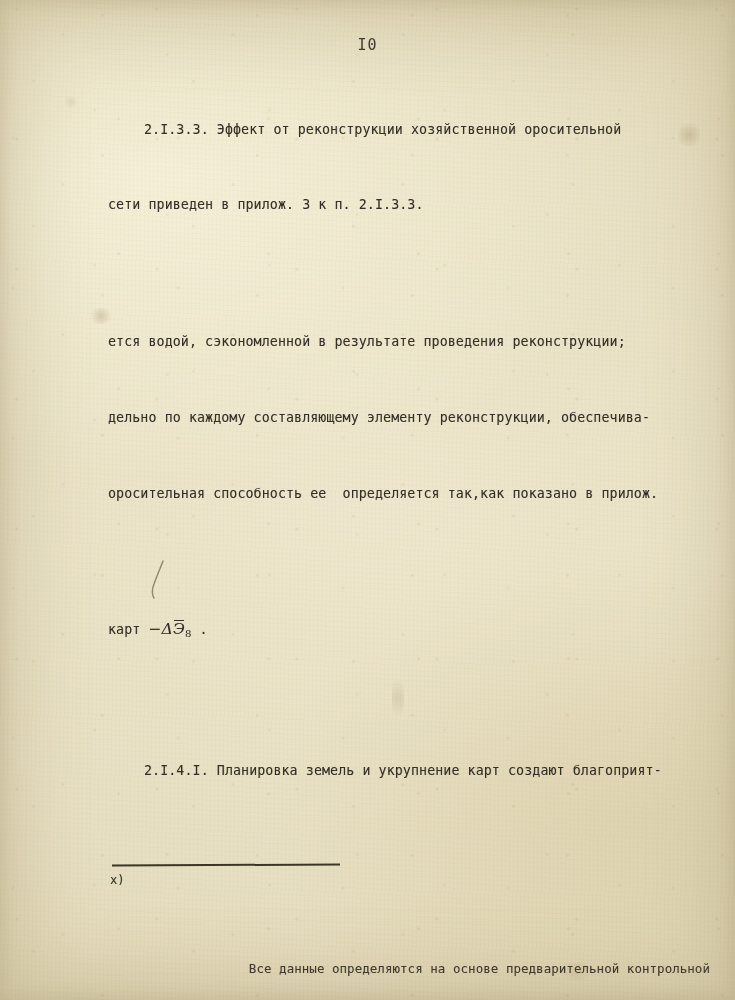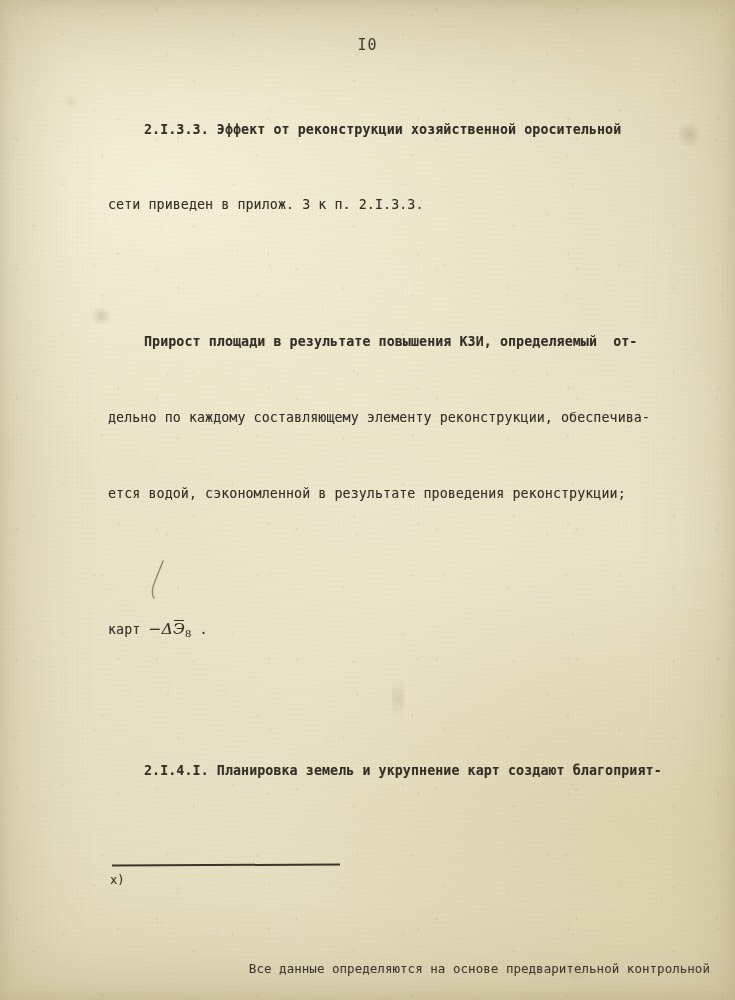--- a/index.html
+++ b/index.html
@@ -76,21 +76,21 @@
     font-size: 13.2px;
     line-height: 25.3px;
     letter-spacing: 0.15px;
     white-space: pre-wrap;
     color: #332e26;
     text-shadow: 0.4px 0.3px 0 rgba(60,52,36,0.25);
   }
   .para.gap { margin-top: 10px; }
 
   .line { display: block; }
-  .line.ind { text-indent: 36px; font-weight: bold; }
+  .line.ind { text-indent: 36px; }
 
   
   .math {
     font-family: "DejaVu Serif", "Liberation Serif", serif;
     font-style: italic;
     font-size: 15.5px;
   }
   .math .sub {
     font-size: 10px;
     vertical-align: -3px;
@@ -168,23 +168,23 @@
     <div class="pageno">I0</div>
 
     <div class="body">
 
       <p class="para">
         <span class="line ind">2.I.3.3. Эффект от реконструкции хозяйственной оросительной</span>
         <span class="line">сети приведен в прилож. 3 к п. 2.I.3.3.</span>
       </p>
 
       <p class="para gap">
-        <span class="line ind">Прирост площади в результате повышения КЗИ, определяемый  от-</span>
+        <span class="line">ется водой, сэкономленной в результате проведения реконструкции;</span>
         <span class="line">дельно по каждому составляющему элементу реконструкции, обеспечива-</span>
-        <span class="line">ется водой, сэкономленной в результате проведения реконструкции;</span>
+        <span class="line">оросительная способность ее  определяется так,как показано в прилож.</span>
       </p>
 
       <p class="para gap">
         <span class="line">карт <span class="math">−Δ<span class="eth">Э</span><span class="sub">8</span></span> .</span>
       </p>
 
       <p class="para gap">
         <span class="line ind">2.I.4.I. Планировка земель и укрупнение карт создают благоприят-</span>
         
         

